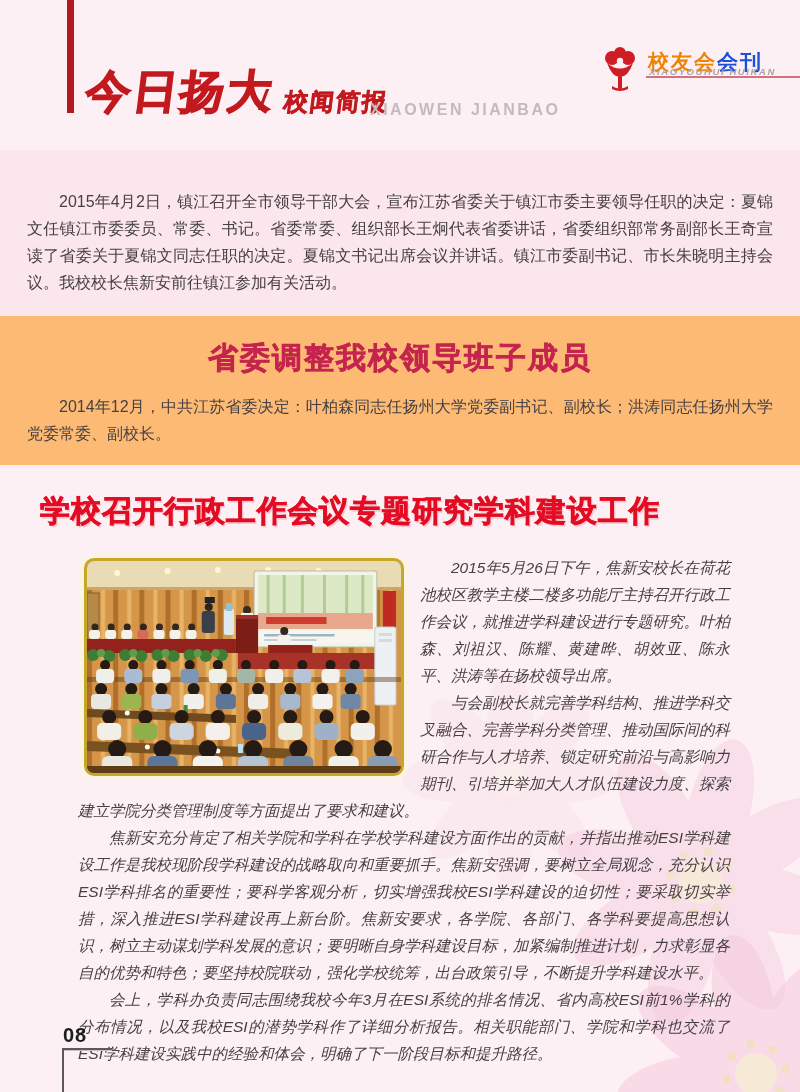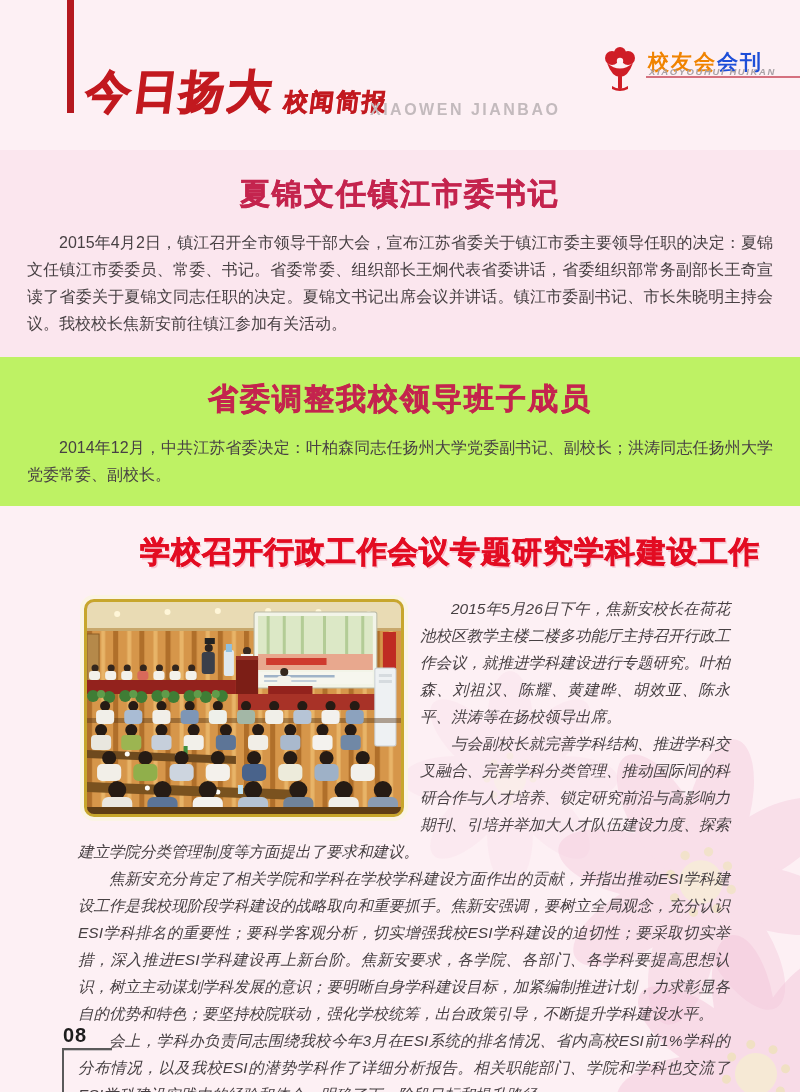--- a/index.html
+++ b/index.html
@@ -26,30 +26,30 @@
   .emblem{position:absolute;left:600px;top:46px;width:40px;height:46px;}
   .assoc{position:absolute;left:648px;top:48px;font-size:21px;font-weight:bold;letter-spacing:2px;white-space:nowrap;}
   .assoc .a1{color:#f08300;margin-top:8px;}
   .assoc .a2{color:#1d4ed8;}
   .assoc-py{position:absolute;left:649px;top:66px;font-size:9.5px;font-weight:bold;
     font-style:italic;color:#a9a2a6;letter-spacing:1.6px;white-space:nowrap;}
   .hdr-rule{position:absolute;left:646px;top:76px;width:154px;height:2px;background:#d5717f;}
   
   .band{position:relative;z-index:1;}
   .band1{margin-top:150px;background:#fbe6ee;padding:24px 27px 20px;}
-  .band2{background:#bef264;padding:22px 27px 18px;}
+  .band2{background:#fdba74;padding:22px 27px 18px;}
   .atitle{margin:0;text-align:center;
     font-family:"Liberation Serif","DejaVu Serif",serif;
     font-size:30px;font-weight:bold;color:#c4244e;-webkit-text-stroke:.6px #c4244e;
     letter-spacing:2px;}
   .band p{margin:14px 0 0;font-size:16px;line-height:27px;text-align:justify;
     text-indent:2em;color:#474043;}
   
   .art3{position:relative;z-index:1;margin-top:26px;}
-  .atitle3{margin:0 40px;text-align:right;
+  .atitle3{margin:0 40px;text-align:left;
     font-family:"Liberation Serif","DejaVu Serif",serif;
     font-size:30px;font-weight:bold;color:#e30c22;-webkit-text-stroke:.7px #e30c22;
     letter-spacing:1px;text-shadow:1.5px 1.5px 0 #f6c6d2;}
   .a3-body{margin:22px 70px 0 78px;}
   .a3-body::after{content:"";display:block;clear:both;}
   .photo{float:left;width:314px;height:212px;margin:4px 16px 6px 6px;
     border-radius:10px;border:3px solid #c7a62c;box-shadow:0 0 0 4px #fbf4e4;
     overflow:hidden;background:#d6964a;}
   .photo svg{display:block;width:100%;height:100%;}
   .a3-body p{margin:0;font-size:15.5px;line-height:27px;text-align:justify;
@@ -125,21 +125,20 @@
       <circle cx="20" cy="15" r="3.2" fill="#fdf0f4"></circle>
     </svg>
     <div class="assoc">
       <span class="a1">校友会</span><span class="a2">会刊</span>
     </div>
     <div class="assoc-py">XIAOYOUHUI HUIKAN</div>
     <div class="hdr-rule"></div>
   </div>
 
   <section class="band band1">
-    <h2 class="atitle">夏锦文任镇江市委书记</h2>
     <p>2015年4月2日，镇江召开全市领导干部大会，宣布江苏省委关于镇江市委主要领导任职的决定：夏锦文任镇江市委委员、常委、书记。省委常委、组织部长王炯代表省委讲话，省委组织部常务副部长王奇宣读了省委关于夏锦文同志任职的决定。夏锦文书记出席会议并讲话。镇江市委副书记、市长朱晓明主持会议。我校校长焦新安前往镇江参加有关活动。</p>
   </section>
 
   <section class="band band2">
     <h2 class="atitle">省委调整我校领导班子成员</h2>
     <p>2014年12月，中共江苏省委决定：叶柏森同志任扬州大学党委副书记、副校长；洪涛同志任扬州大学党委常委、副校长。</p>
   </section>
 
   <section class="art3">
     <h2 class="atitle3">学校召开行政工作会议专题研究学科建设工作</h2>

